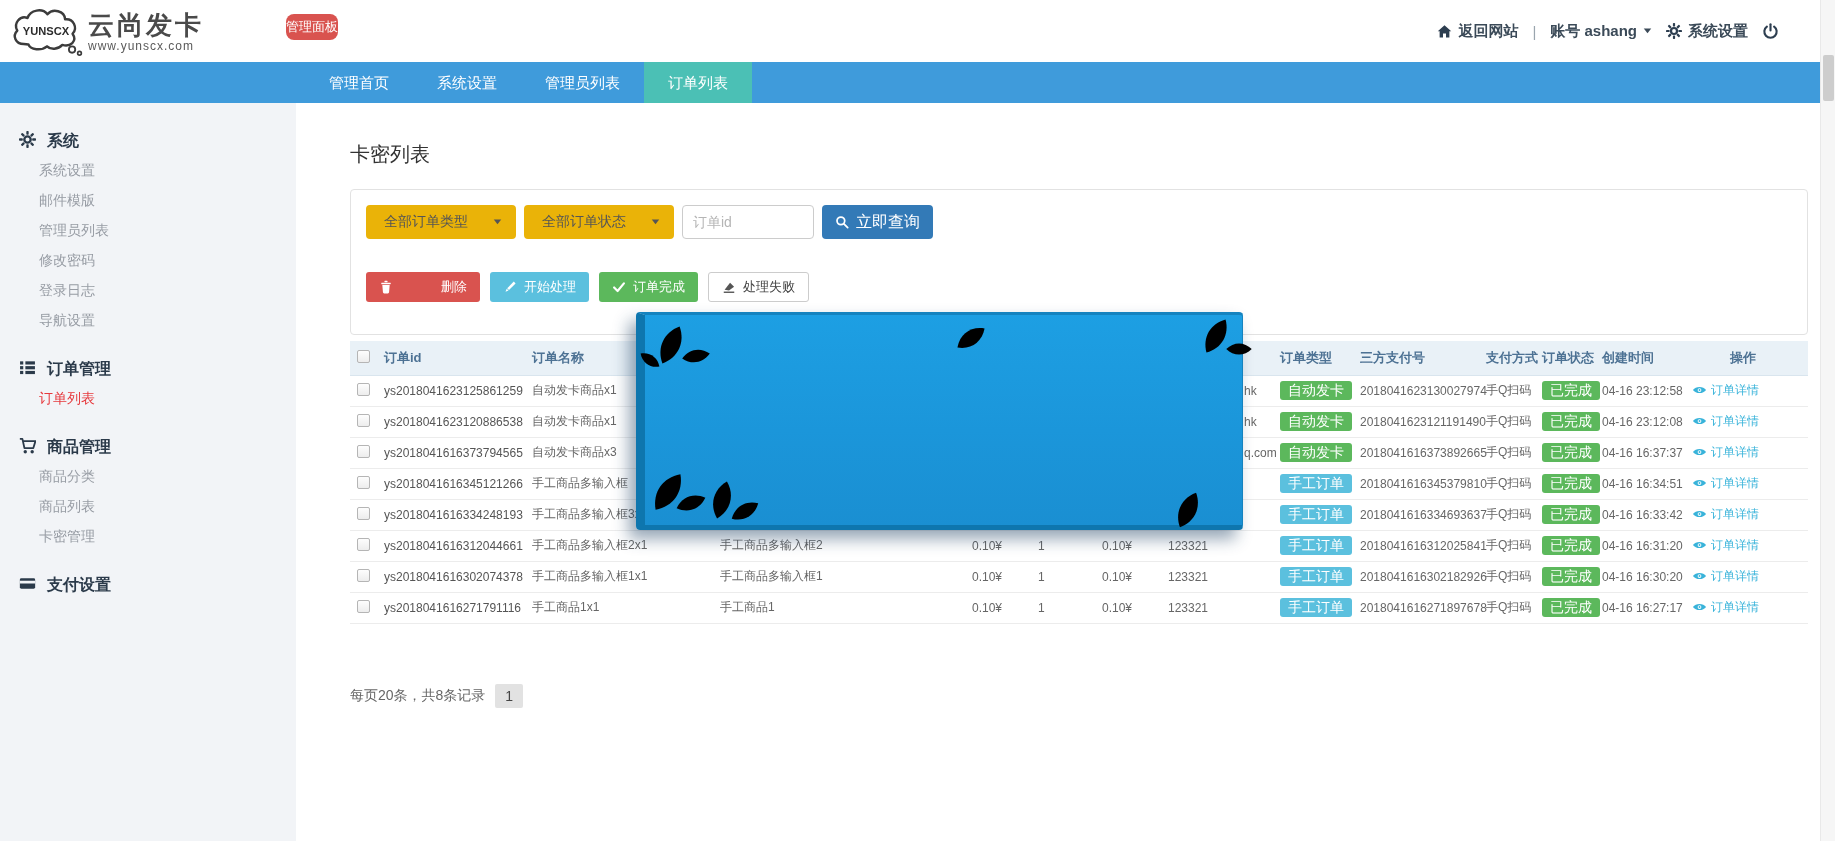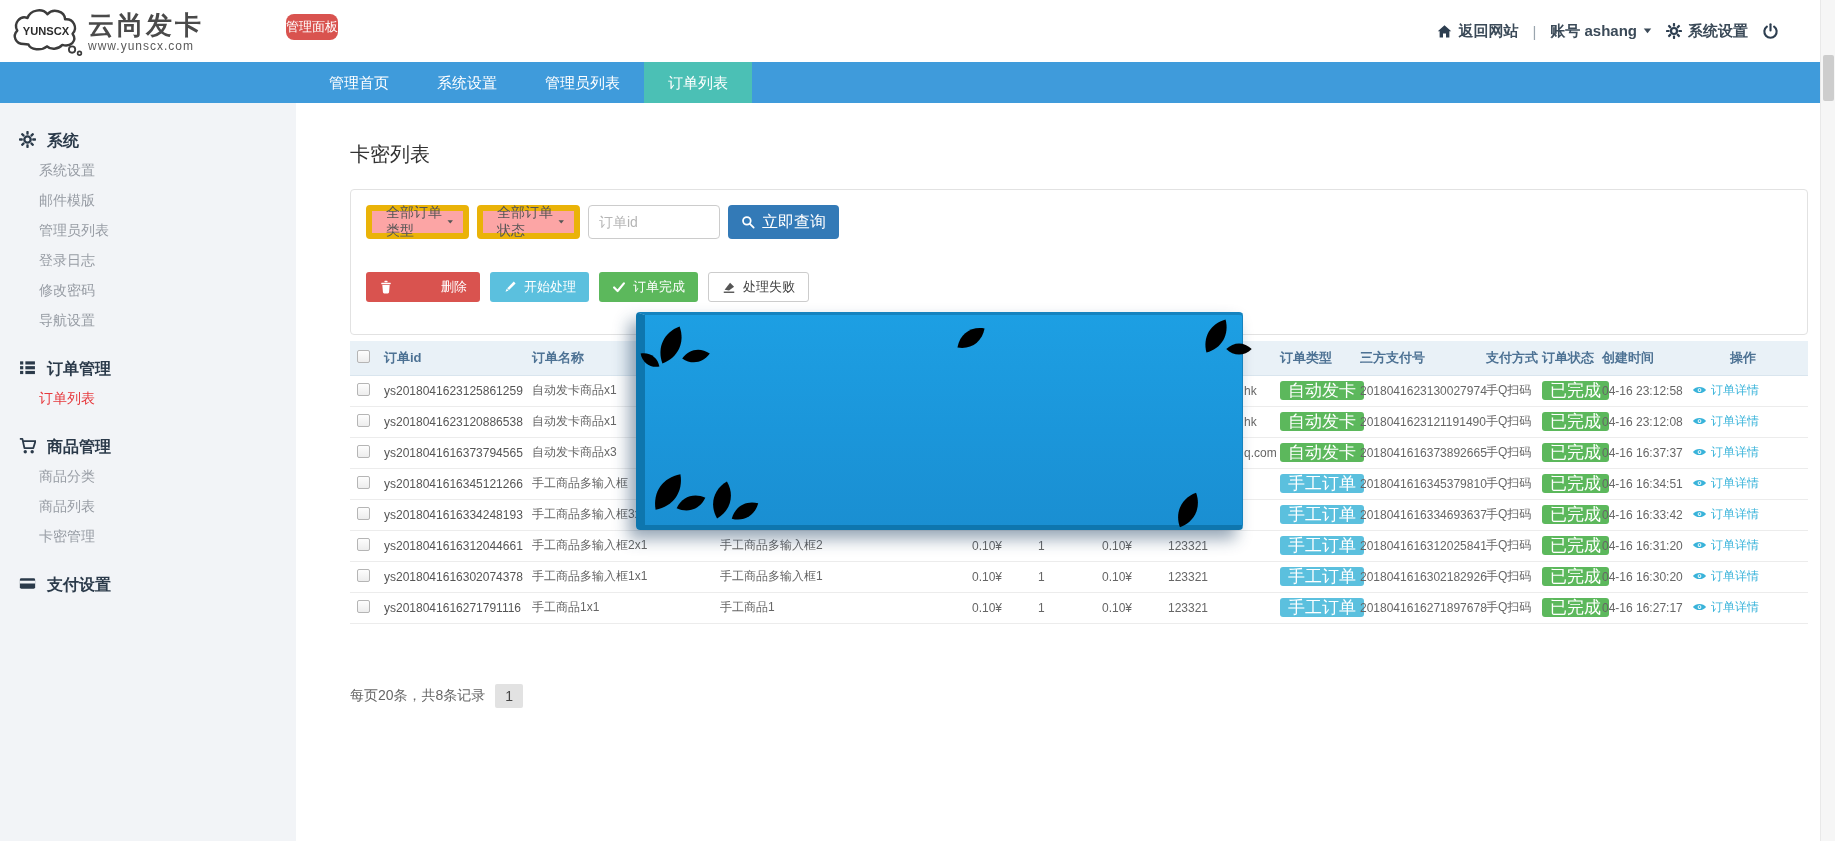--- a/index.html
+++ b/index.html
@@ -36,21 +36,21 @@
   .side-title .ic { width:17px; height:17px; color:#2b3a4a; }
   .side-item { height:30px; line-height:30px; padding-left:39px; font-size:14px; color:#979ca4; cursor:pointer; }
   .side-item.active { color:var(--sidebar-active-red,#e6393d); }
 
   
   .main { position:absolute; left:296px; top:103px; width:1539px; height:738px; background:#fff; }
   .page-title { margin:38px 0 0 54px; font-size:20px; font-weight:500; color:#333; }
 
   .panel { margin:21px 27px 0 54px; width:1458px; border:1px solid #e2e2e2; border-radius:4px; padding:15px 15px 32px 15px; }
   .filter-row { display:flex; align-items:center; gap:8px; }
-  .select { width:103px; height:34px; border:6px solid #eab308; border-radius:4px; background:#fca5a5; display:flex; align-items:center; justify-content:space-between; padding:0 10px 0 14px; font-size:14px; color:#555; cursor:pointer; }
+  .select { width:150px; height:34px; border:4px solid #eab308; border-radius:4px; background:#eab308; display:flex; align-items:center; justify-content:space-between; padding:0 10px 0 14px; font-size:14px; color:#555; cursor:pointer; }
   .select .caret { color:#555; }
   .text-input { width:132px; height:34px; border:1px solid #ccc; border-radius:4px; padding:0 10px; font-size:14px; color:#555; outline:none; font-family:inherit; }
   .text-input::placeholder { color:#b5b5b5; }
   .btn { height:34px; border:none; border-radius:4px; display:inline-flex; align-items:center; gap:7px; padding:0 13px; font-size:16px; color:#fff; cursor:pointer; font-family:inherit; }
   .btn .ic { width:14px; height:14px; }
   .btn-search { background:var(--primary-blue,#337ab7); }
   .action-row { margin-top:33px; display:flex; gap:10px; }
   .btn-sm { height:30px; font-size:13px; border-radius:3px; }
   .btn-delete { background:var(--danger-red,#d9534f);gap:48px; }
   .btn-process { background:var(--info-blue,#5bc0de); }
@@ -58,21 +58,21 @@
   .btn-fail { background:#fff; color:#444; border:1px solid #ccc; }
 
   
   .order-table { margin:6px 27px 0 54px; width:1458px; border-collapse:collapse; table-layout:fixed; font-size:12px; }
   .order-table th { height:34px; background:#e9f1f7; color:#4d7294; font-size:13px; font-weight:700; text-align:left; padding:0 4px; border-bottom:1px solid #d9e5ee; white-space:nowrap; }
   .order-table td { height:31px; border-bottom:1px solid #ececec; color:#666; padding:0 4px; white-space:nowrap; overflow:visible; }
   .c-cb, th.h-cb { padding-left:7px !important; }
   .cb { display:inline-block; width:13px; height:13px; border:1px solid #b5b5b5; border-radius:2px; background:linear-gradient(#fdfdfd,#ededed); cursor:pointer; }
   .c-id span { color:#555; }
   td.tail span { padding-left:76px; }
-  .badge { display:inline-block; padding:3px 8px; border-radius:3px; color:#fff; font-size:17px; line-height:13px; }
+  .badge { display:inline-block; padding:3px 8px; border-radius:3px; color:#fff; font-size:14px; line-height:13px; }
   .bg-green { background:var(--success-green,#5cb85c); }
   .bg-blue  { background:var(--info-blue,#5bc0de); }
   .c-action, th.h-action { text-align:right !important; padding-right:52px !important; }
   .detail-link { color:var(--link-light-blue,#38b3da); text-decoration:none; display:inline-flex; align-items:center; gap:4px; cursor:pointer; }
   .detail-link .ic { width:15px; height:12px; }
 
   
   .pager { margin:60px 0 0 54px; font-size:14px; color:#666; display:flex; align-items:center; gap:10px; }
   .page-box { display:inline-block; background:#e2e2e2; color:#444; padding:4px 10px; border-radius:2px; }
 
@@ -224,22 +224,22 @@
     <div class="side-sec">
       <div class="side-title">
         <svg class="ic" style="width:17px;height:17px">
           <use href="#i-gear"></use>
         </svg>
         <span>系统</span>
       </div>
       <div class="side-item">系统设置</div>
       <div class="side-item">邮件模版</div>
       <div class="side-item">管理员列表</div>
+      <div class="side-item">修改密码</div>
       <div class="side-item">登录日志</div>
-      <div class="side-item">修改密码</div>
       <div class="side-item">导航设置</div>
     </div>
     <div class="side-sec">
       <div class="side-title">
         <svg class="ic" style="width:17px;height:17px">
           <use href="#i-list"></use>
         </svg>
         <span>订单管理</span>
       </div>
       <div class="side-item active">订单列表</div>

